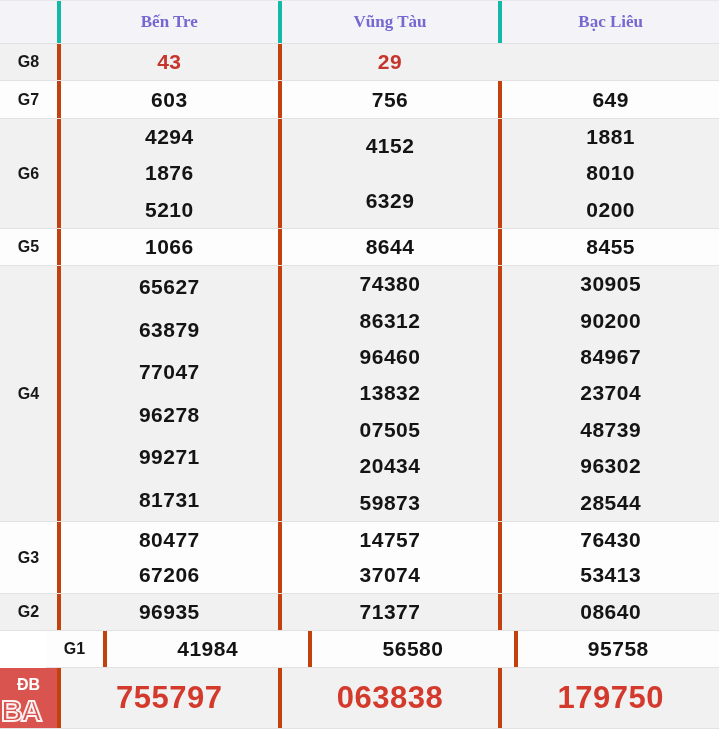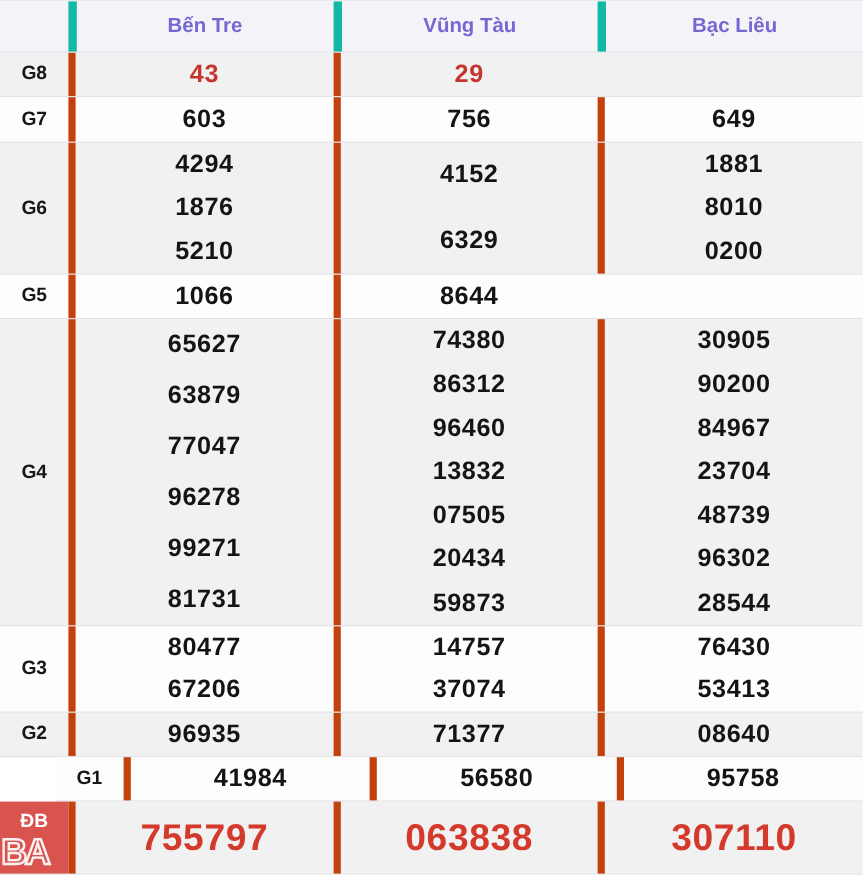--- a/index.html
+++ b/index.html
@@ -35,21 +35,22 @@
     align-items: center;
     justify-content: center;
   }
   .header-cell {
     display: flex;
     align-items: center;
     justify-content: center;
     color: #7568d1;
     font-weight: bold;
     font-size: 17px;
-    border-left: 7px solid #14b8a6;
+    border-left: 4px solid #14b8a6;
+    font-family: Liberation Serif, serif;
   }
   .label-cell {
     display: flex;
     align-items: center;
     justify-content: center;
     font-weight: bold;
     font-size: 16px;
     color: #171717;
   }
   .label-cell.special-label {
@@ -67,21 +68,21 @@
     font-size: 30px;
     font-weight: bold;
     letter-spacing: -2px;
     color: rgba(217,83,79,0.25);
     -webkit-text-stroke: 2px rgba(255,255,255,0.92);
     pointer-events: none;
   }
   .value-cell {
     display: flex;
     flex-direction: column;
-    border-left: 6px solid #c2410c;
+    border-left: 4px solid #c2410c;
   }
   .num {
     flex: 1;
     display: flex;
     align-items: center;
     justify-content: center;
     font-weight: bold;
     font-size: 21px;
     color: #141414;
     letter-spacing: 0.5px;
@@ -149,20 +150,23 @@
     <div class="row white" style="height: 37px;">
       <div class="label-cell">
         <span>G5</span>
       </div>
       <div class="value-cell">
         <div class="num">1066</div>
       </div>
       <div class="value-cell">
         <div class="num">8644</div>
       </div>
+      <div class="value-cell">
+        <div class="num">8455</div>
+      </div>
     </div>
     <div class="row gray" style="height: 256px;">
       <div class="label-cell">
         <span>G4</span>
       </div>
       <div class="value-cell">
         <div class="num">65627</div>
         <div class="num">63879</div>
         <div class="num">77047</div>
         <div class="num">96278</div>
@@ -238,16 +242,16 @@
         <span>ĐB</span>
         <span class="watermark">BA</span>
       </div>
       <div class="value-cell">
         <div class="num special">755797</div>
       </div>
       <div class="value-cell">
         <div class="num special">063838</div>
       </div>
       <div class="value-cell">
-        <div class="num special">307110</div>
+        <div class="num special">179750</div>
       </div>
     </div>
   </div>
 
 </body></html>

